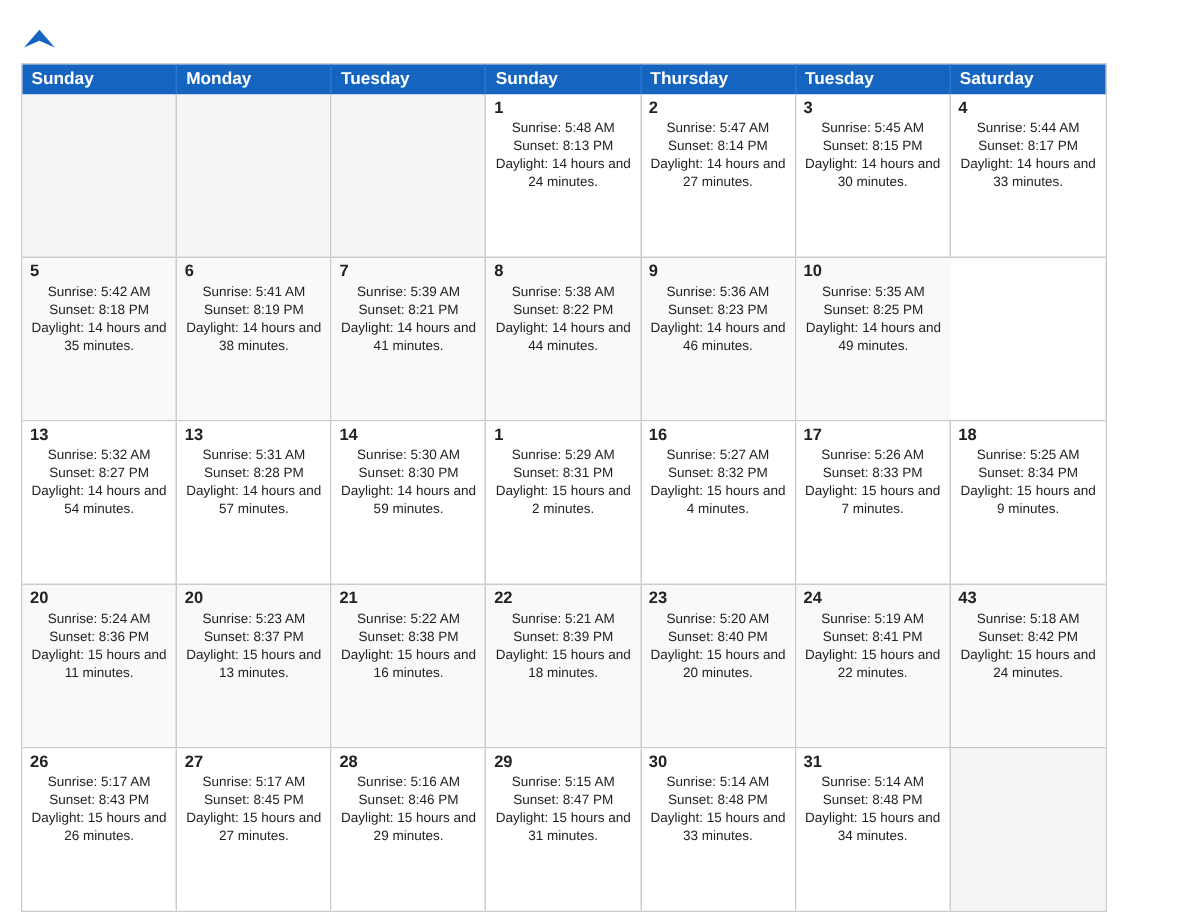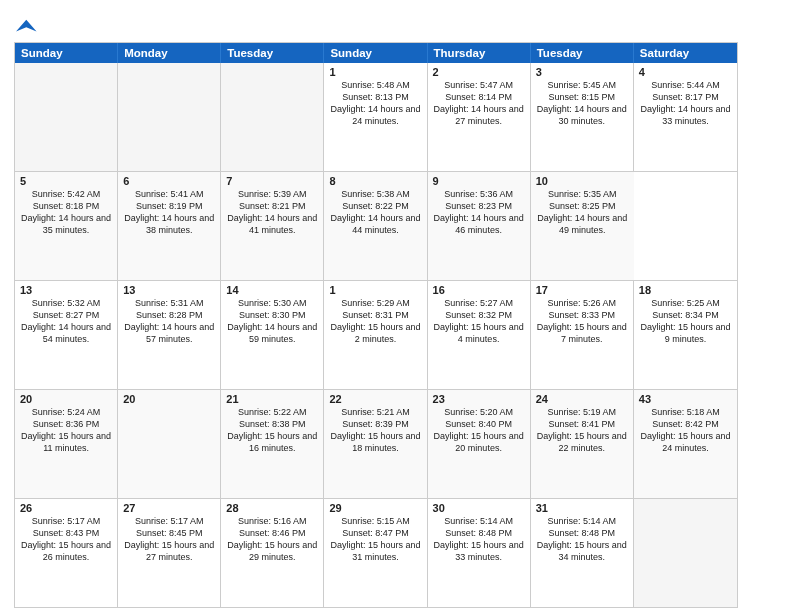--- a/index.html
+++ b/index.html
@@ -220,20 +220,21 @@
             <div class="day-info">Sunrise: 5:25 AM<br>Sunset: 8:34 PM<br>Daylight: 15 hours and 9 minutes.</div>
           </div>
         </div>
         <div class="cal-row">
           <div class="cal-cell alt">
             <div class="day-number">20</div>
             <div class="day-info">Sunrise: 5:24 AM<br>Sunset: 8:36 PM<br>Daylight: 15 hours and 11 minutes.</div>
           </div>
           <div class="cal-cell alt">
             <div class="day-number">20</div>
+            <div class="day-info">Sunrise: 5:23 AM<br>Sunset: 8:37 PM<br>Daylight: 15 hours and 13 minutes.</div>
           </div>
           <div class="cal-cell alt">
             <div class="day-number">21</div>
             <div class="day-info">Sunrise: 5:22 AM<br>Sunset: 8:38 PM<br>Daylight: 15 hours and 16 minutes.</div>
           </div>
           <div class="cal-cell alt">
             <div class="day-number">22</div>
             <div class="day-info">Sunrise: 5:21 AM<br>Sunset: 8:39 PM<br>Daylight: 15 hours and 18 minutes.</div>
           </div>
           <div class="cal-cell alt">

